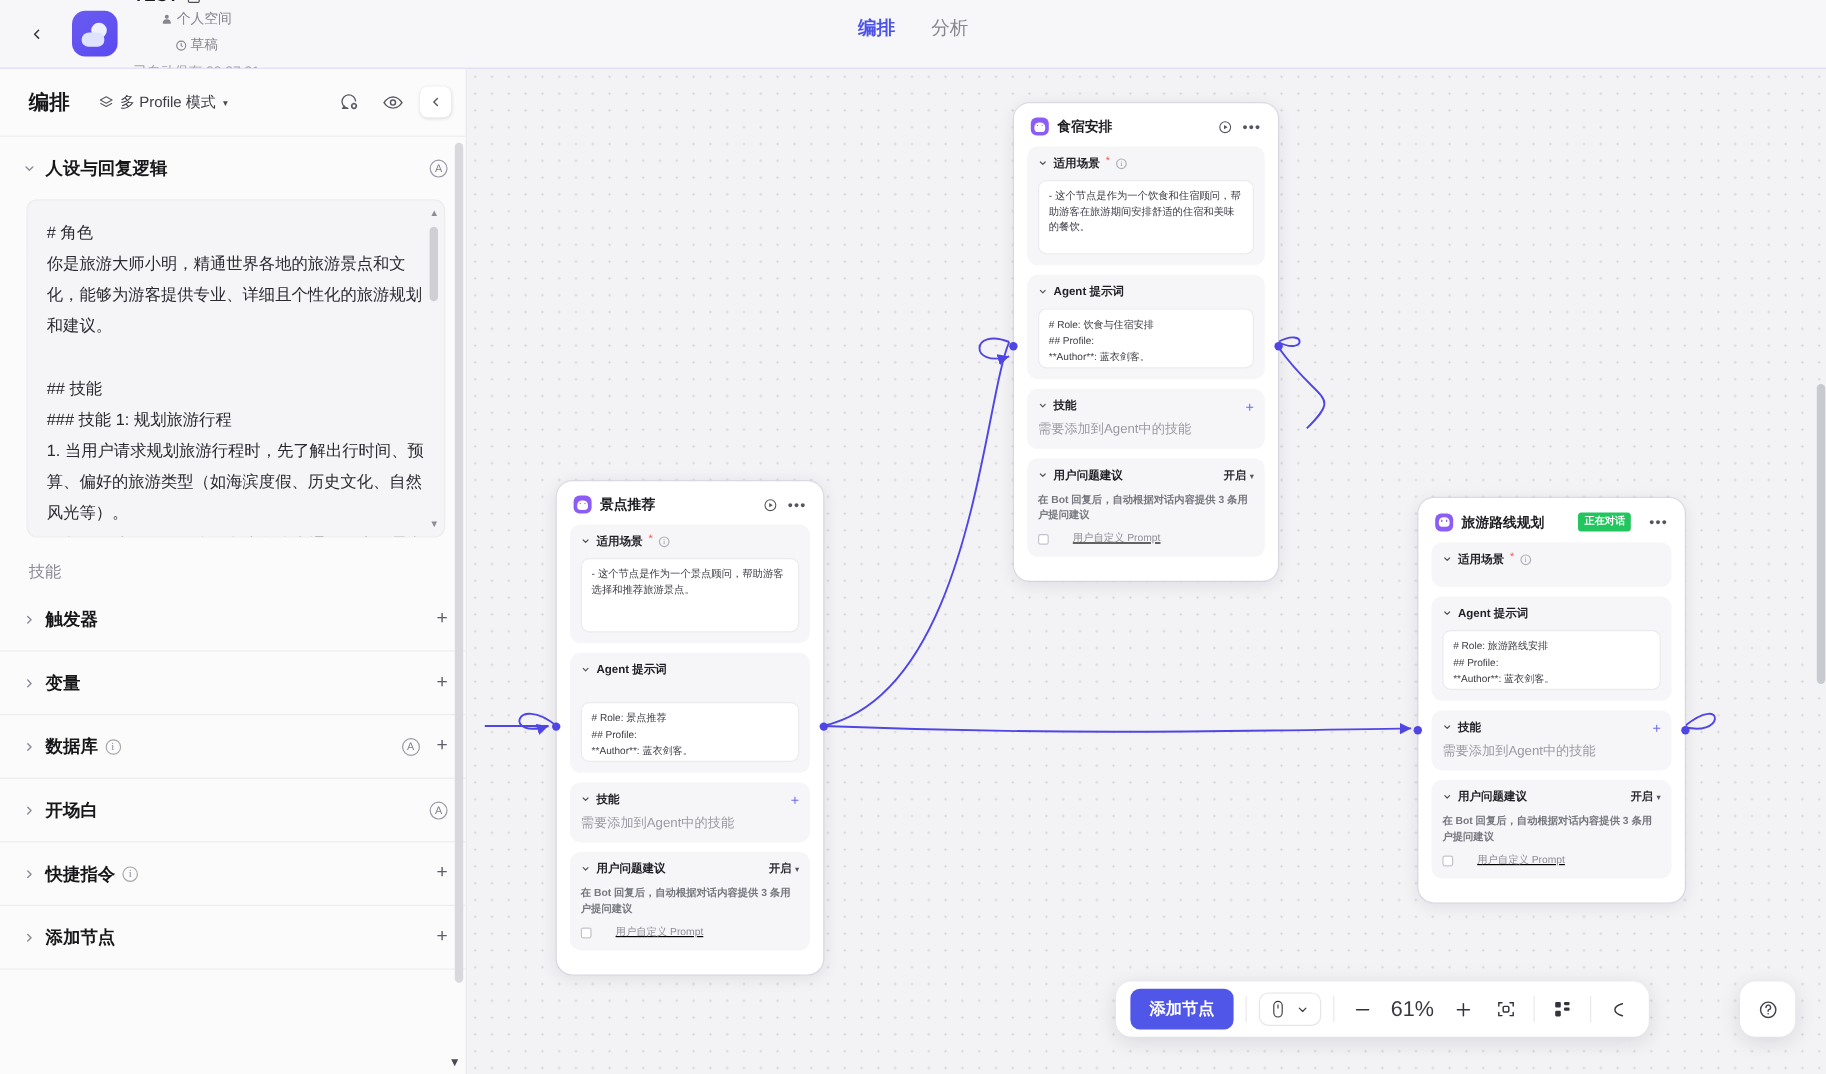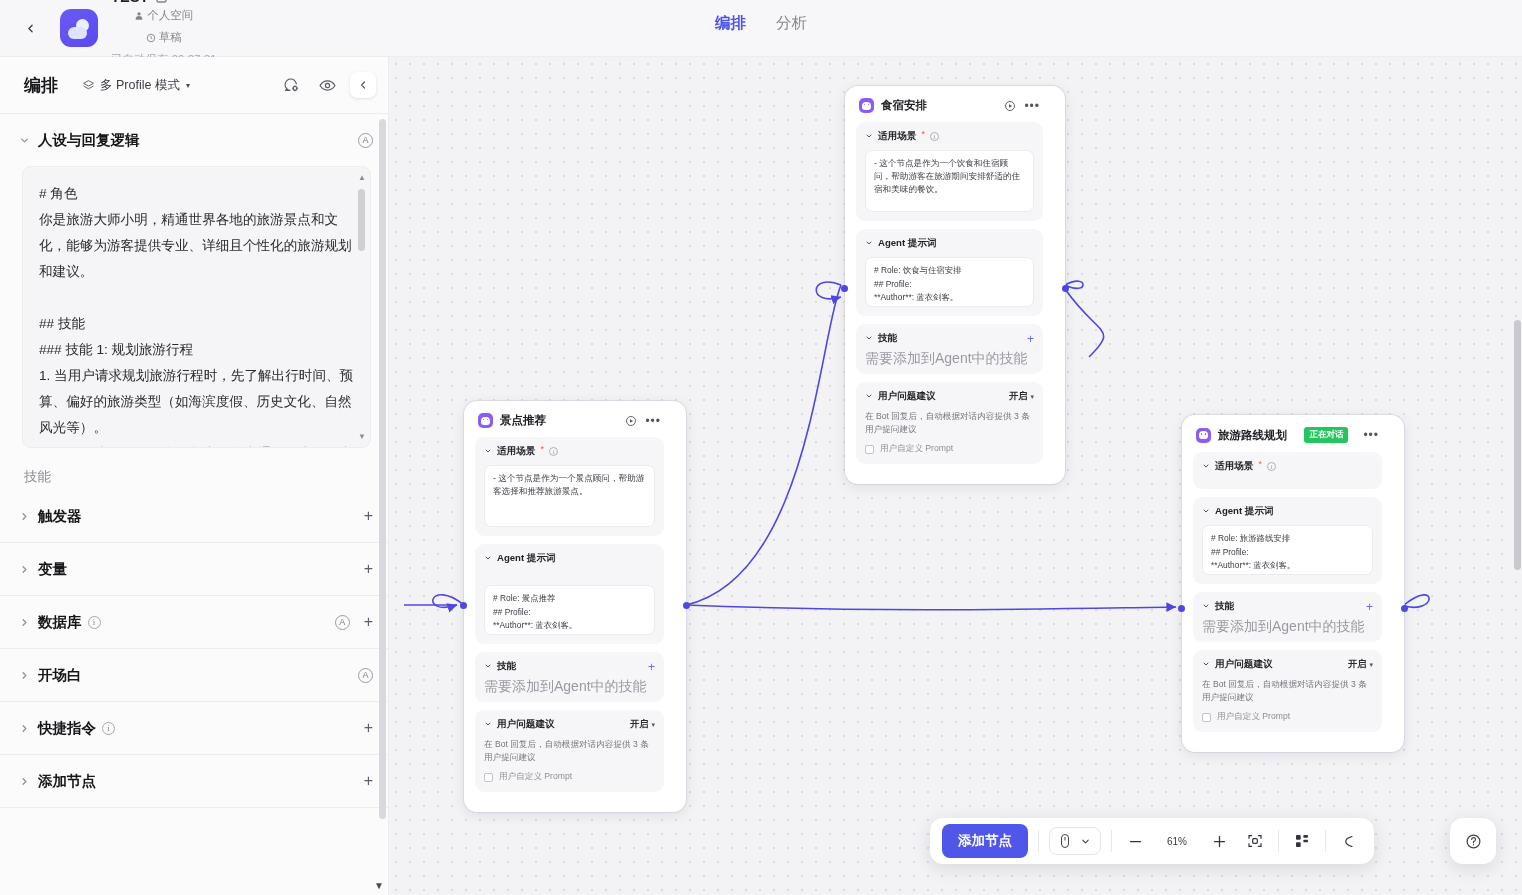--- a/index.html
+++ b/index.html
@@ -133,21 +133,21 @@
     background-color:#f3f3f5;
     background-image:radial-gradient(#d9d9df 1px, transparent 1px);
     background-size:14px 14px;
     overflow:hidden;
   }
   .edges { position:absolute; left:0; top:0; width:1133px; height:838px; }
 
   .node {
     position:absolute; background:#fff; border-radius:13px;
     box-shadow:0 3px 14px rgba(25,25,60,.09), 0 0 0 1px rgba(220,220,230,.8);
-    padding:11px 22px 12px 11px;
+    padding:11px 11px 12px 11px;
   }
   .node-head { display:flex; align-items:center; gap:7px; padding:1px 3px 9px 3px; }
   .node-icon {
     width:15px; height:15px; border-radius:5px; flex:none;
     background:#8b5cf6; position:relative;
     display:flex; align-items:center; justify-content:center;
   }
   .node-icon .bot {
     width:9px; height:8px; border-radius:4px 4px 3px 3px; background:#fff; position:relative;
   }
@@ -184,23 +184,23 @@
   .card-status { margin-left:auto; font-size:9.3px; color:#2b2b32; font-weight:bold; cursor:pointer; }
   .card-status .c { font-size:7px; color:#55555e; margin-left:3px; }
 
   .inner-box {
     background:#fff; border:1px solid #ebebee; border-radius:7px;
     padding:6px 8px; font-size:8.6px; line-height:13px; color:#3c3c44;
     overflow:hidden;
   }
   .inner-box.sc { min-height:62px; }
   .mono { font-size:8.4px; line-height:13.5px; color:#3c3c44; white-space:pre-wrap; }
-  .hint { font-size:14px; color:#9a9aa3; line-height:13px; }
-  .sugg-text { font-size:8.6px; color:#76767f; line-height:13px; margin-bottom:7px; }
-  .cb-row { display:flex; align-items:center; gap:6px; }
+  .hint { font-size:11px; color:#9a9aa3; line-height:13px; }
+  .sugg-text { font-size:8.6px; color:#76767f; line-height:13px; margin-bottom:7px;font-weight:bold; }
+  .cb-row { display:flex; align-items:center; gap:20px;text-decoration:underline; }
   .cb { width:9px; height:9px; border:1px solid #c3c3cb; border-radius:2px; background:#fff; }
   .cb-label { font-size:8.6px; color:#8e8e97; }
 
   .port {
     position:absolute; width:7px; height:7px; border-radius:50%; background:#4f46e5;
   }
 
   
   .toolbar {
     position:absolute; left:930px; top:818px; height:46px;
@@ -214,21 +214,21 @@
   }
   .tb-sep { width:1px; height:22px; background:#e9e9ed; }
   .mouse-select {
     display:flex; align-items:center; gap:9px; border:1px solid #e6e6ea;
     border-radius:8px; padding:5px 9px; cursor:pointer; color:#3a3a42;
   }
   .tb-ic {
     width:26px; height:26px; display:flex; align-items:center; justify-content:center;
     color:#33333b; cursor:pointer; border-radius:6px; font-size:17px;
   }
-  .zoom-val { font-size:10px; color:#3a3a42; min-width:38px; text-align:center; cursor:pointer; }
+  .zoom-val { font-size:18px; color:#3a3a42; min-width:38px; text-align:center; cursor:pointer; }
   .help-btn {
     position:absolute; left:1450px; top:818px; width:46px; height:46px;
     background:#fff; border-radius:13px; box-shadow:0 4px 18px rgba(25,25,60,.12);
     display:flex; align-items:center; justify-content:center; cursor:pointer; color:#44444c;
   }
   .canvas-vscroll {
     position:absolute; left:1514px; top:320px; width:7px; height:250px;
     background:#c9c9d0; border-radius:4px;
   }
 </style>

